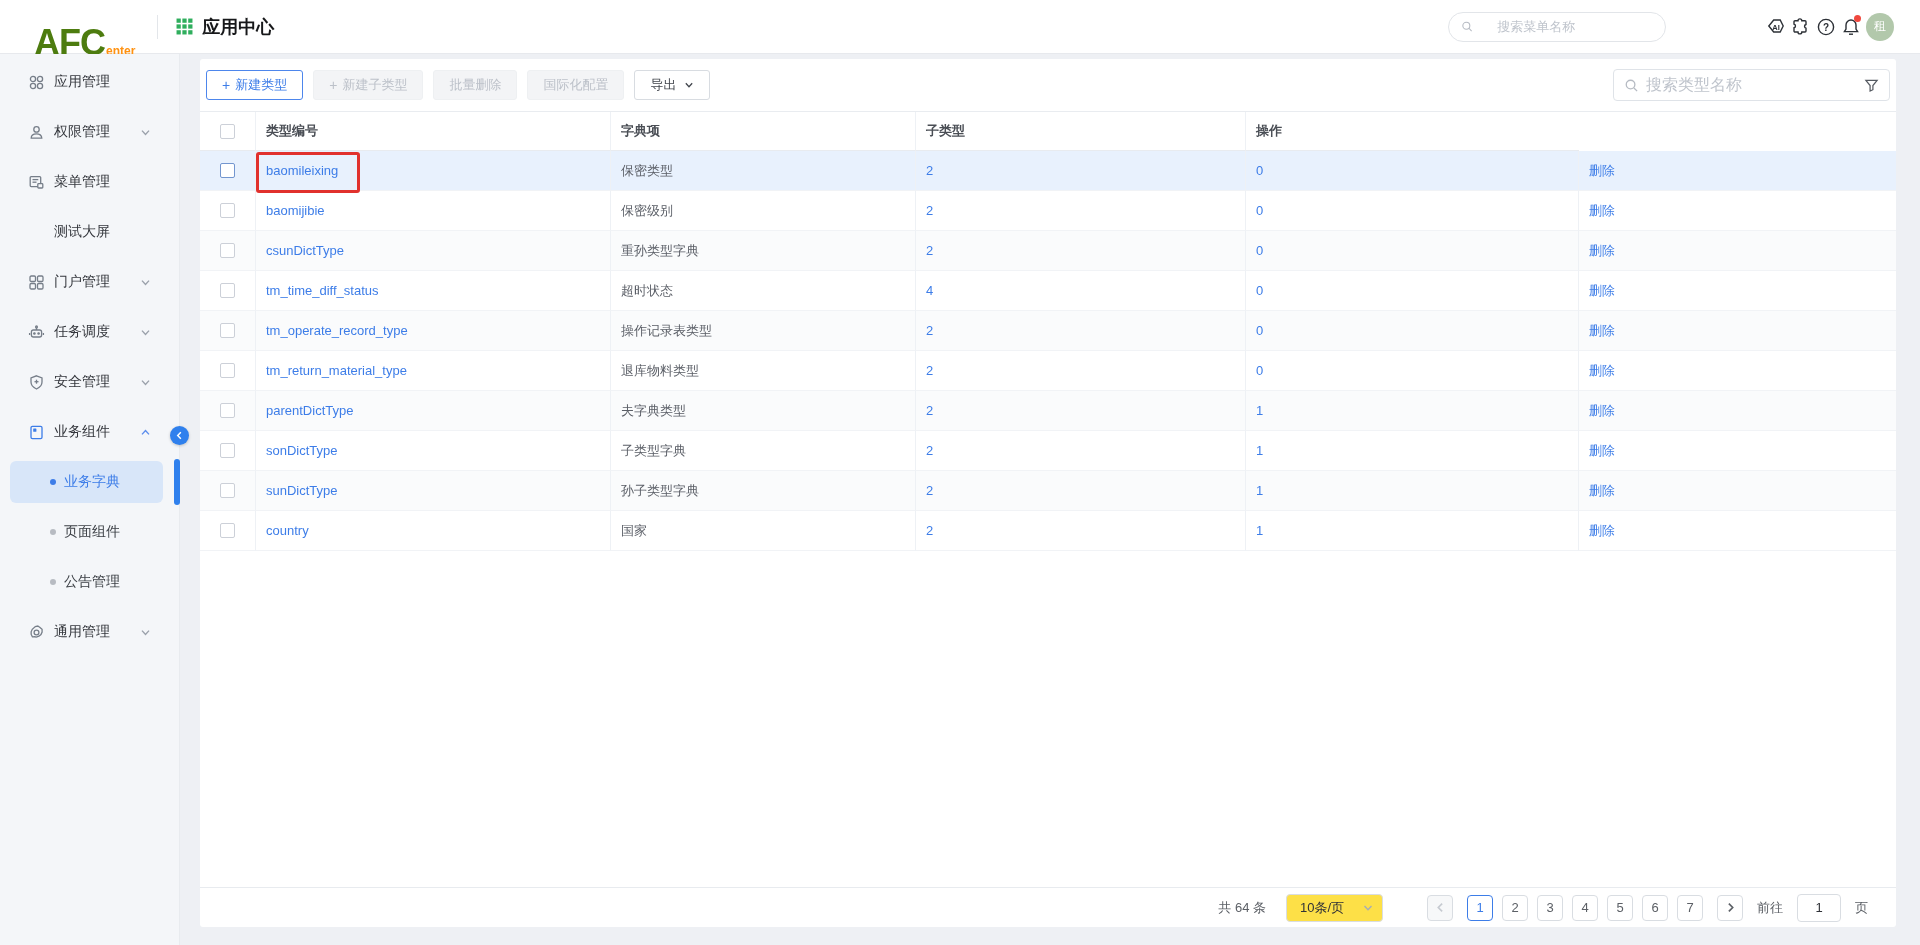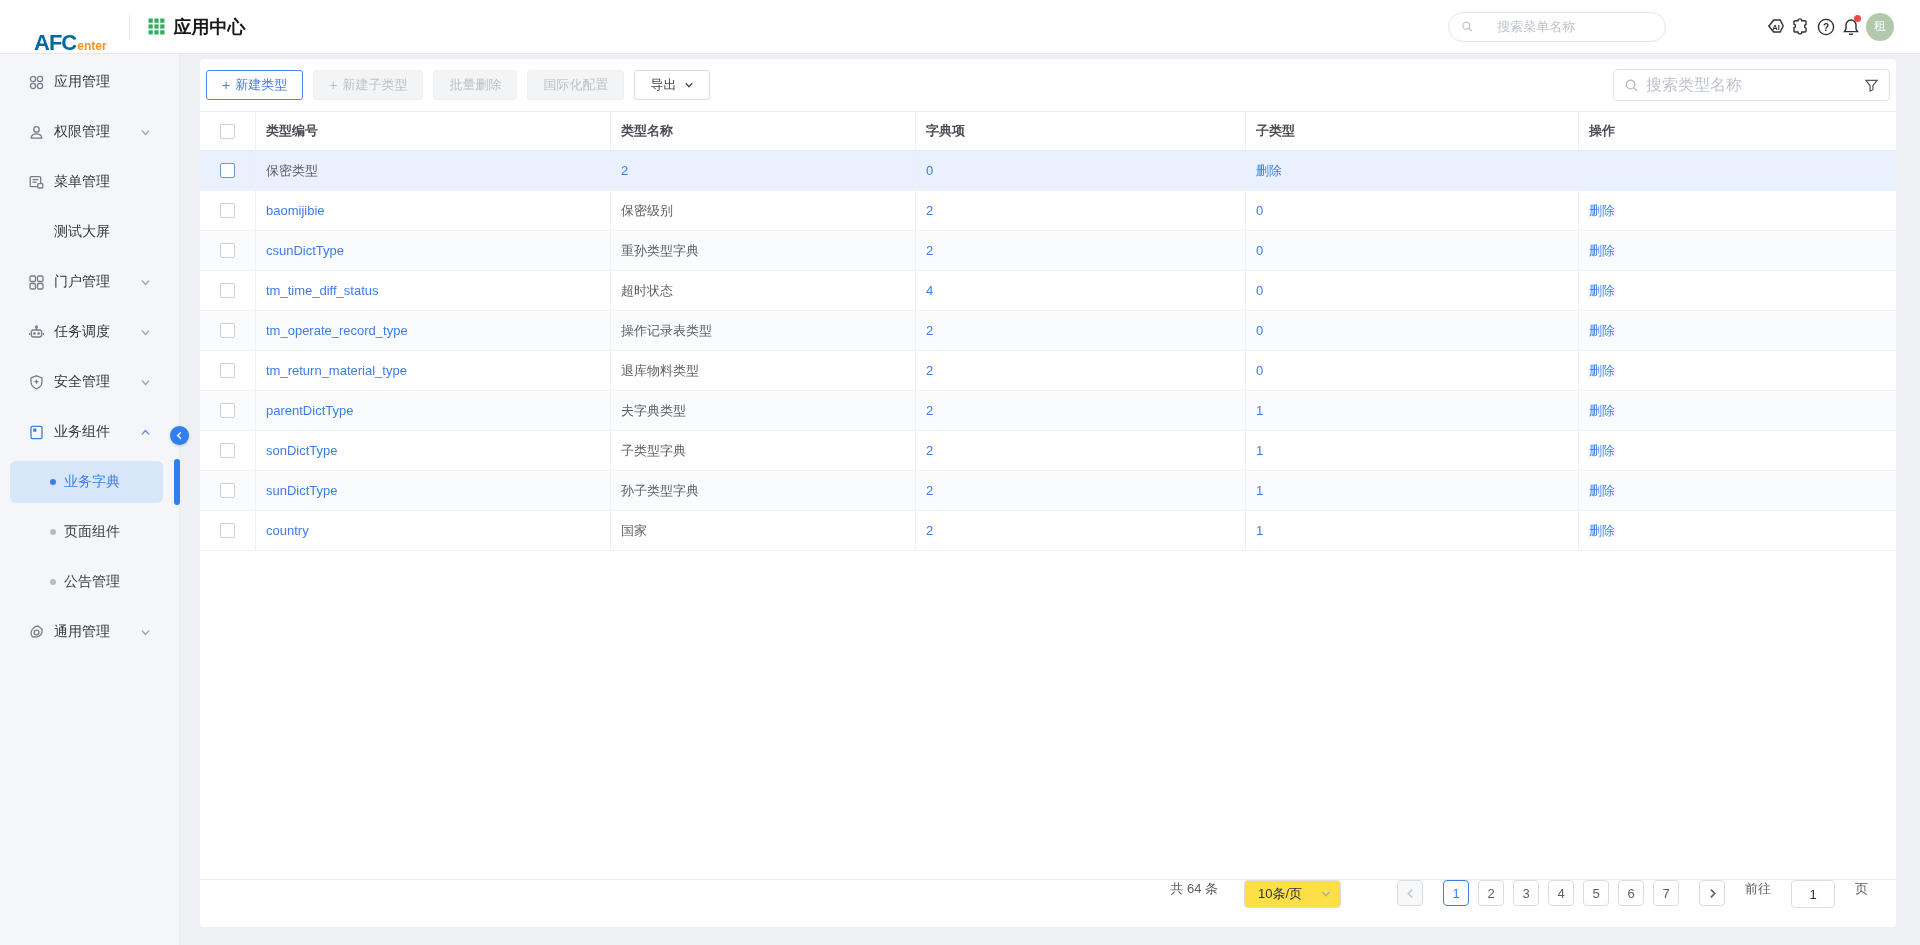--- a/index.html
+++ b/index.html
@@ -2,21 +2,21 @@
 <html><head>
 <meta charset="utf-8">
 <style>
   * { margin:0; padding:0; box-sizing:border-box; }
   html,body { width:1920px; height:945px; overflow:hidden; }
   body { font-family:"Liberation Sans","DejaVu Sans",sans-serif; background:#eef0f4; color:#303238; }
 
   
   .topnav { height:54px; background:#fff; border-bottom:1px solid #e7e9ed; display:flex; align-items:center; padding:0 26px 0 34px; }
   .logo { display:flex; align-items:baseline; }
-  .logo-main { color:#0369a1; font-size:22px; font-weight:800; letter-spacing:-1px;margin-top:32px; }
+  .logo-main { color:#4d7c0f; font-size:36px; font-weight:800; letter-spacing:-1px;margin-top:32px; }
   .logo-sub { color:#ff9212; font-size:12px; font-weight:700; margin-left:1px; }
   .nav-divider { width:1px; height:24px; background:#e3e6ea; margin:0 18px 0 22px; }
   .app-head { display:flex; align-items:center; gap:9px; }
   .app-title { font-size:18px; font-weight:700; color:#17181a; }
   .nav-search { margin-left:auto; margin-right:100px; width:218px; height:30px; border:1px solid #e2e5e9; border-radius:16px; display:flex; align-items:center; padding:0 12px; gap:24px; background:#fff; }
   .nav-search input { border:none; outline:none; font-size:13px; width:100%; color:#303238; background:transparent; }
   .nav-search input::placeholder, .tb-search input::placeholder { color:#bfc4cc; }
   .nav-icons { display:flex; align-items:center; gap:5px; }
   .nav-ic { width:20px; height:20px; color:#2c3036; position:relative; display:flex; align-items:center; justify-content:center; cursor:pointer; }
   .bell-dot { position:absolute; top:-2px; right:0px; width:7px; height:7px; border-radius:50%; background:#f0483e; }
@@ -67,21 +67,21 @@
   .t-row.hl { background:#e8f1fd; }
   .cell.ck { justify-content:center; padding:0; }
   .checkbox { width:15px; height:15px; border:1px solid #ccd0d8; border-radius:2px; background:#fff; cursor:pointer; }
   .checkbox.focus { border-color:#7396cf; }
   a.tlink { color:#3d7de8; text-decoration:none; cursor:pointer; }
   .red-annotation { position:absolute; left:0px; top:1px; width:104px; height:41px; border:3px solid #e1312d; border-radius:3px; pointer-events:none; z-index:3; }
 
   .t-spacer { flex:1; }
 
   
-  .footer { height:48px; border-top:1px solid #e8ebef; display:flex; align-items:flex-start; justify-content:flex-end; padding-right:28px; gap:20px; flex:none; font-size:13px; color:#5c6066; }
+  .footer { height:40px; border-top:1px solid #e8ebef; display:flex; align-items:center; justify-content:flex-end; padding-right:28px; gap:14px; flex:none; font-size:13px; color:#5c6066; }
   .pg-total { margin-right:6px; }
   .pg-size { width:97px; height:28px; border:1px solid #d9dde2; border-radius:4px; display:flex; align-items:center; justify-content:space-between; padding:0 9px 0 13px; cursor:pointer; color:#303238; background:#fde047; }
   .pg-size .dd { width:10px; height:10px; color:#a7adb5; display:flex; }
   .pg-btn { width:26px; height:26px; border:1px solid #d9dde2; border-radius:4px; background:#fff; display:flex; align-items:center; justify-content:center; cursor:pointer; color:#5c6066; font-size:13px; flex:none; }
   .pg-btn.active { border-color:#3d7de8; color:#3d7de8; }
   .pg-btn.prev { color:#c6cad1; background:#f7f8f9; cursor:default; }
   .pg-goto-input { width:44px; height:28px; border:1px solid #d9dde2; border-radius:4px; text-align:center; font-size:13px; color:#303238; outline:none; }
   .pg-arrow { width:11px; height:11px; display:flex; }
   svg { display:block; width:100%; height:100%; }
 </style>
@@ -334,28 +334,31 @@
           </span>
         </div>
       </div>
 
       <div id="table">
           <div class="t-head">
             <div class="cell ck">
               <span class="checkbox"></span>
             </div>
             <div class="cell">类型编号</div>
-            <div class="cell">类型名称</div>
             <div class="cell">字典项</div>
             <div class="cell">子类型</div>
             <div class="cell">操作</div>
           </div>
           <div class="t-row hl">
             <div class="cell ck">
               <span class="checkbox focus"></span>
+            </div>
+            <div class="cell">
+              <a class="tlink">baomileixing</a>
+              <div class="red-annotation"></div>
             </div>
             <div class="cell">
               <span>保密类型</span>
             </div>
             <div class="cell">
               <a class="tlink">2</a>
             </div>
             <div class="cell">
               <a class="tlink">0</a>
             </div>

